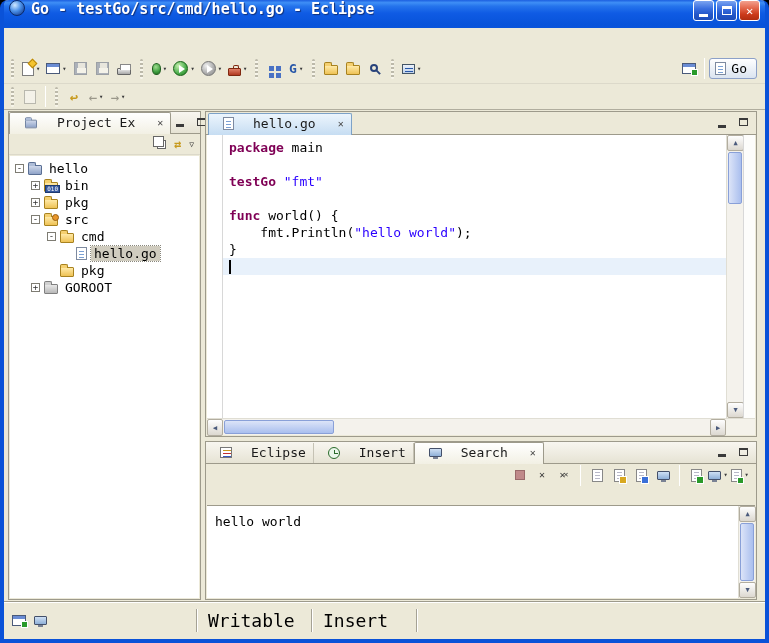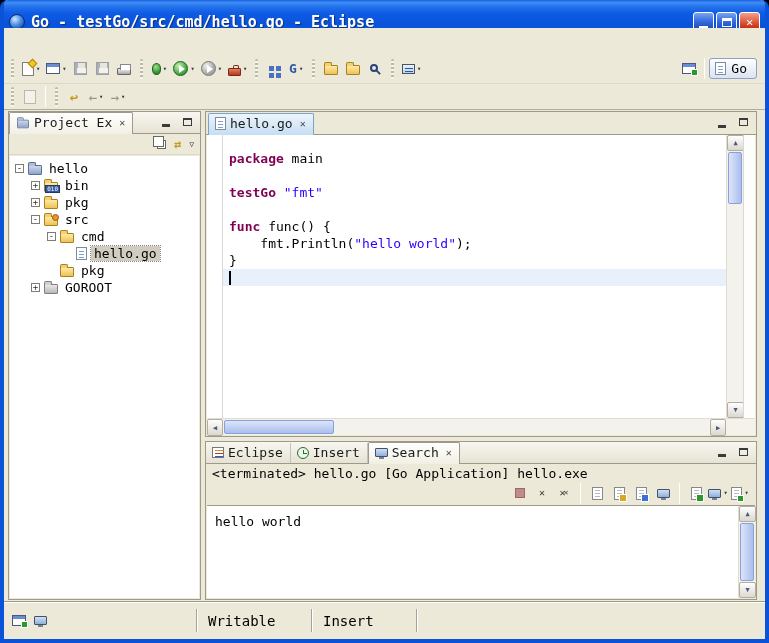--- a/index.html
+++ b/index.html
@@ -5,21 +5,21 @@
   * { margin:0; padding:0; box-sizing:border-box; }
   html,body { width:769px; height:643px; overflow:hidden; }
   body { font-family:"DejaVu Sans Mono","Liberation Mono",monospace; font-size:13px; color:#000; background:#000; }
 
   .window { position:relative; width:769px; height:643px; background:#ece9d8;
     border:4px solid #0a52d8; border-top:none; border-radius:8px 8px 0 0; }
 
   
   .titlebar { position:absolute; top:0; left:0; right:0; height:44px;
     background:linear-gradient(180deg,#1c5fe0 0%,#3e8ef6 6%,#2574ec 14%,#0f5be4 30%,#0853da 55%,#0a55dd 75%,#0747c0 92%,#063ba0 100%);
-    border-radius:5px 5px 0 0; display:flex; align-items:center; padding:0 5px; }
+    border-radius:5px 5px 0 0; display:flex; padding:0 5px; }
   .title-text { color:#fff; font-weight:bold; font-size:15px; margin-left:6px;
     text-shadow:1px 1px 1px #10307a; white-space:nowrap; overflow:hidden; }
   .title-btns { margin-left:auto; display:flex; gap:2px; }
   .tbn { width:21px; height:21px; border:1px solid #fff; border-radius:3px;
     display:flex; align-items:center; justify-content:center; }
   .tbn.minmax { background:linear-gradient(180deg,#7ba4f0,#3a6fe0 40%,#2356c8 70%,#1d4cb8); }
   .tbn.closebtn { background:linear-gradient(180deg,#f3a08f 0%,#e56b50 35%,#cc3a1b 70%,#b02d10); }
   .g-min-w { width:9px; height:3px; background:#fff; margin-top:10px; }
   .g-max-w { width:10px; height:9px; border:1px solid #fff; border-top-width:3px; }
   .g-close { color:#fff; font-weight:bold; font-size:12px; line-height:1; }
@@ -81,21 +81,21 @@
   .i-team::after { content:""; position:absolute; left:2px; top:3px; width:8px; height:1px;
     background:#2857a8; box-shadow:0 3px #2857a8; }
   .arrow-glyph { font-size:14px; line-height:1; }
   .gray-arrow { color:#9a978a; }
   .gold-arrow { color:#c79a1e; font-weight:bold; }
 
   
   .panel { position:absolute; background:#ece9d8; border:1px solid #9d9a8b; }
   .panel-tabs { height:22px; display:flex; align-items:flex-end;
     background:linear-gradient(#f8f6f0,#e6e3d4); border-bottom:1px solid #9d9a8b; }
-  .vtab { display:flex; align-items:center; gap:4px; padding:2px 7px 3px 6px; font-size:13px;
+  .vtab { display:flex; align-items:center; gap:19px; padding:2px 7px 3px 14px; font-size:13px;
     border-right:1px solid #c5c2b4; color:#1a1a1a; white-space:nowrap; }
   .vtab.active { background:linear-gradient(#ffffff,#f2f0e4); border:1px solid #9d9a8b; border-bottom:none;
     margin-bottom:-1px; padding-bottom:4px; border-radius:2px 2px 0 0; }
   .vtab.active-blue { background:linear-gradient(#ecf5fd,#c6ddf2); border:1px solid #7da2c8; border-bottom:none;
     margin-bottom:-1px; padding-bottom:4px; border-radius:2px 2px 0 0; }
   .tab-close { font-size:10px; color:#4a4a4a; margin-left:3px; }
   .panel-ctrl { margin-left:auto; display:flex; align-items:center; gap:3px; padding:0 4px 2px 0; align-self:center; }
   .pbtn { width:18px; height:16px; display:flex; align-items:center; justify-content:center; }
   .g-min { width:8px; height:3px; background:#3a3a3a; margin-top:8px; }
   .g-max { width:9px; height:8px; border:1px solid #3a3a3a; border-top-width:2px; }
@@ -135,21 +135,21 @@
   .i-gofile::before { content:""; position:absolute; left:2px; top:3px; right:2px; height:8px;
     background:repeating-linear-gradient(180deg,#7aa0d4 0 1px,transparent 1px 3px); }
 
   
   .editor { left:201px; top:83px; width:552px; height:326px; }
   .editor-tabs { height:23px; display:flex; align-items:flex-end; background:#ece9d8;
     border-bottom:1px solid #9d9a8b; padding-left:2px; }
   .editor-body { position:absolute; top:23px; left:1px; right:1px; bottom:1px; background:#fff;
     display:grid; grid-template-columns:16px 1fr 17px 12px; grid-template-rows:1fr 17px; }
   .ed-ruler { grid-column:1; grid-row:1; border-right:1px solid #d8d8d8; background:#fff; }
-  .ed-code { grid-column:2; grid-row:1; position:relative; padding-top:15px; overflow:hidden;
+  .ed-code { grid-column:2; grid-row:1; position:relative; padding-top:4px; overflow:hidden;
     font-size:13px; line-height:17px; }
   .code-line { height:17px; padding-left:6px; white-space:pre; }
   .kw { color:#7f0055; font-weight:bold; }
   .str { color:#2a00ff; }
   .pl { color:#000; }
   .code-line.current { background:#e8f1fb; }
   .caret { display:inline-block; width:2px; height:14px; background:#000; vertical-align:text-bottom;
     animation:blink 1s steps(1) infinite; }
   @keyframes blink { 50% { opacity:0; } }
   .ed-overview { grid-column:4; grid-row:1; border-left:1px solid #d8d8d8; background:#fdfdfb; }
@@ -199,21 +199,21 @@
   .con-out { position:absolute; top:63px; left:1px; right:1px; bottom:1px; background:#fff;
     border-top:1px solid #9d9a8b; display:grid; grid-template-columns:1fr 17px; }
   .con-text { padding:8px 0 0 8px; font-size:13px; }
   .con-vscroll { grid-column:2; }
 
   
   .statusbar { position:absolute; left:0; right:0; top:573px; height:38px; display:flex; align-items:center;
     border-top:1px solid #9d9a8b; box-shadow:inset 0 1px 0 #fff; }
   .sb-icons { width:192px; display:flex; align-items:center; gap:8px; padding-left:8px; }
   .sdiv { width:2px; align-self:stretch; margin:7px 0; border-left:1px solid #a5a294; border-right:1px solid #fff; }
-  .sb-field { font-size:14px; padding-left:10px; }
+  .sb-field { font-size:18px; padding-left:10px; }
   .f-writable { width:113px; } .f-insert { width:103px; }
 
   .persp { margin-left:auto; display:flex; align-items:center; margin-right:8px;text-align:right; }
   .persp-btn { display:flex; align-items:center; gap:5px; border:1px solid #8ca0c8; border-radius:3px;
     background:linear-gradient(#ffffff,#dbe4f0); padding:2px 9px 2px 5px; font-size:13px; }
 </style>
 </head>
 <body>
 
 <div class="window">
@@ -412,21 +412,21 @@
             </span>
         </span>
       </div>
       <div class="editor-body">
         <div class="ed-ruler"></div>
         <div class="ed-code">
           <div class="code-line"><span class="kw">package</span><span class="pl"> main</span></div>
           <div class="code-line"></div>
           <div class="code-line"><span class="kw">testGo</span><span class="pl"> </span><span class="str">"fmt"</span></div>
           <div class="code-line"></div>
-          <div class="code-line"><span class="kw">func</span><span class="pl"> func() {</span></div>
+          <div class="code-line"><span class="kw">func</span><span class="pl"> world() {</span></div>
           <div class="code-line"><span class="pl">    fmt.Println(</span><span class="str">"hello world"</span><span class="pl">);</span></div>
           <div class="code-line"><span class="pl">}</span></div>
           <div class="code-line current"><span class="caret"></span></div>
         </div>
         <div class="ed-vscroll scroll-v">
           <span class="sb-btn">▲</span>
           <span class="vthumb"></span>
           <span style="flex:1"></span>
           <span class="sb-btn">▼</span>
         </div>
@@ -457,23 +457,20 @@
           <span class="tab-close">✕</span>
         </span>
         <span class="panel-ctrl">
           <span class="pbtn">
               <span class="g-min"></span>
             </span>
           <span class="pbtn">
               <span class="g-max"></span>
             </span>
         </span>
-      </div>
-      <div class="con-status">
-        <span>&lt;terminated&gt; hello.go [Go Application] hello.exe</span>
       </div>
       <div class="con-toolbar">
         <span class="cbtn">
             <span class="i-stop"></span>
           </span>
         <span class="cbtn">
             <span class="xg">✕</span>
           </span>
         <span class="cbtn">
             <span class="xg">✕</span>

